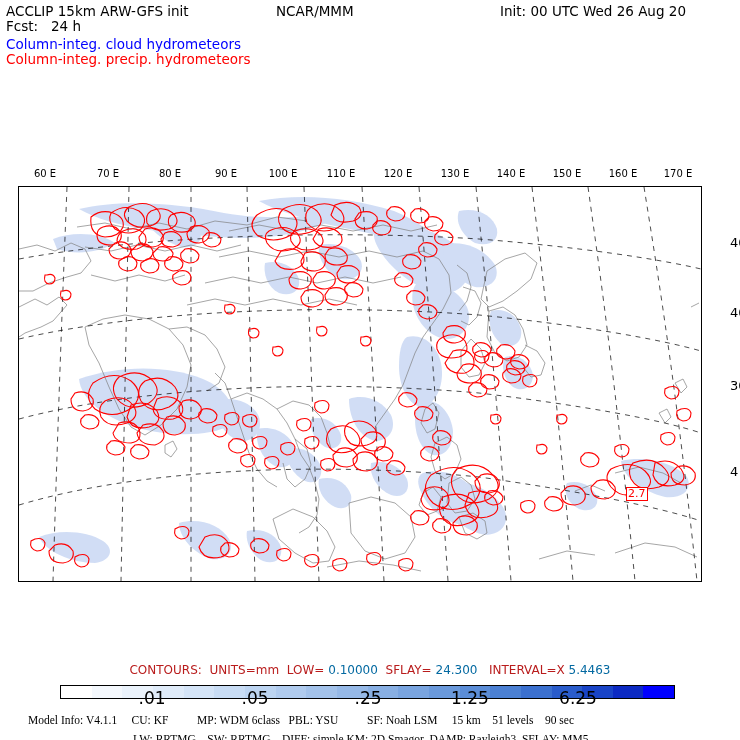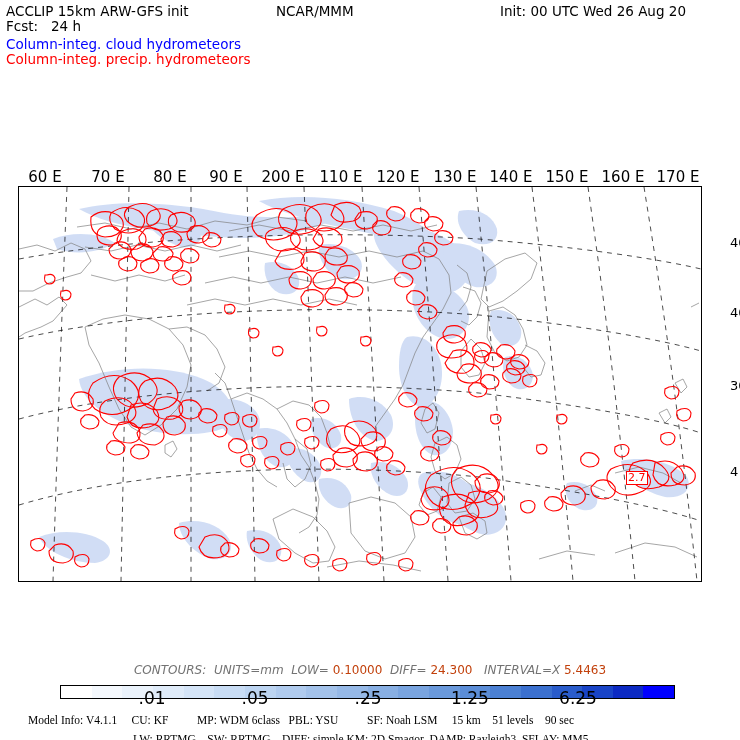--- a/index.html
+++ b/index.html
@@ -62,21 +62,21 @@
   }
   .map-svg { display: block; }
 
   
   .lon-labels {
     position: absolute;
     left: 18px;
     top: 168px;
     width: 684px;
     height: 16px;
-    font-size: 15px;
+    font-size: 10px;
   }
   .lon-labels span {
     position: absolute;
     transform: translateX(-50%);
     white-space: pre;
   }
   
   .lat-labels {
     position: absolute;
     left: 706px;
@@ -96,22 +96,22 @@
   
   .contour-line {
     position: absolute;
     left: 0;
     top: 663px;
     width: 740px;
     text-align: center;
     font-size: 12px;
     white-space: pre;
   }
-  .contour-line .lbl { color: #737373; font-style: italic; }
-  .contour-line .val { color: #c2410c; }
+  .contour-line .lbl { color: #b91c1c; }
+  .contour-line .val { color: #0369a1; }
 
   
   .colorbar {
     position: absolute;
     left: 60px;
     top: 685px;
     width: 615px;
     height: 14px;
     border: 1px solid #000000;
     box-sizing: border-box;
@@ -172,21 +172,21 @@
     <div class="hdr-line" id="h-fcst">Fcst:   24 h</div>
     <div class="hdr-line" id="h-precip">Column-integ. precip. hydrometeors</div>
     <div class="hdr-line" id="h-cloud">Column-integ. cloud hydrometeors</div>
   </div>
 
   <div class="lon-labels">
     <span style="left:27px">60 E</span>
     <span style="left:90px">70 E</span>
     <span style="left:152px">80 E</span>
     <span style="left:208px">90 E</span>
-    <span style="left:265px">200 E</span>
+    <span style="left:265px">100 E</span>
     <span style="left:323px">110 E</span>
     <span style="left:380px">120 E</span>
     <span style="left:437px">130 E</span>
     <span style="left:493px">140 E</span>
     <span style="left:549px">150 E</span>
     <span style="left:605px">160 E</span>
     <span style="left:660px">170 E</span>
   </div>
 
   <div class="lat-labels">
@@ -467,25 +467,25 @@
             <path d="M44 104 q6 -2 8 3 q0 6 -6 6 q-6 -1 -4 -9 Z"></path>
             <path d="M28 88 q6 -2 8 3 q0 6 -6 6 q-6 -1 -4 -9 Z"></path>
             <path d="M540 228 q6 -2 8 3 q0 6 -6 6 q-6 -1 -4 -9 Z"></path>
             <path d="M474 228 q6 -2 8 3 q0 6 -6 6 q-6 -1 -4 -9 Z"></path>
             <path d="M520 258 q6 -2 8 3 q0 6 -6 6 q-6 -1 -4 -9 Z"></path>
           </g>
 
         </g>
       </svg>
 
-      <div class="map-annot" style="left:607px; top:284px;">2.7</div>
+      <div class="map-annot" style="left:607px; top:300px;">2.7</div>
     </div>
   </div>
 
-  <div class="contour-line"><span class="lbl">CONTOURS:</span>  <span class="lbl">UNITS=mm</span>  <span class="lbl">LOW=</span> <span class="val">0.10000</span>  <span class="lbl">DIFF=</span> <span class="val">24.300</span>   <span class="lbl">INTERVAL=X</span> <span class="val">5.4463</span></div>
+  <div class="contour-line"><span class="lbl">CONTOURS:</span>  <span class="lbl">UNITS=mm</span>  <span class="lbl">LOW=</span> <span class="val">0.10000</span>  <span class="lbl">SFLAY=</span> <span class="val">24.300</span>   <span class="lbl">INTERVAL=X</span> <span class="val">5.4463</span></div>
 
   <div class="colorbar">
     <div style="background:#ffffff"></div>
     <div style="background:#f4f8fd"></div>
     <div style="background:#eaf2fb"></div>
     <div style="background:#dfebf9"></div>
     <div style="background:#d4e4f7"></div>
     <div style="background:#c8dcf4"></div>
     <div style="background:#bcd4f1"></div>
     <div style="background:#b0cbee"></div>

